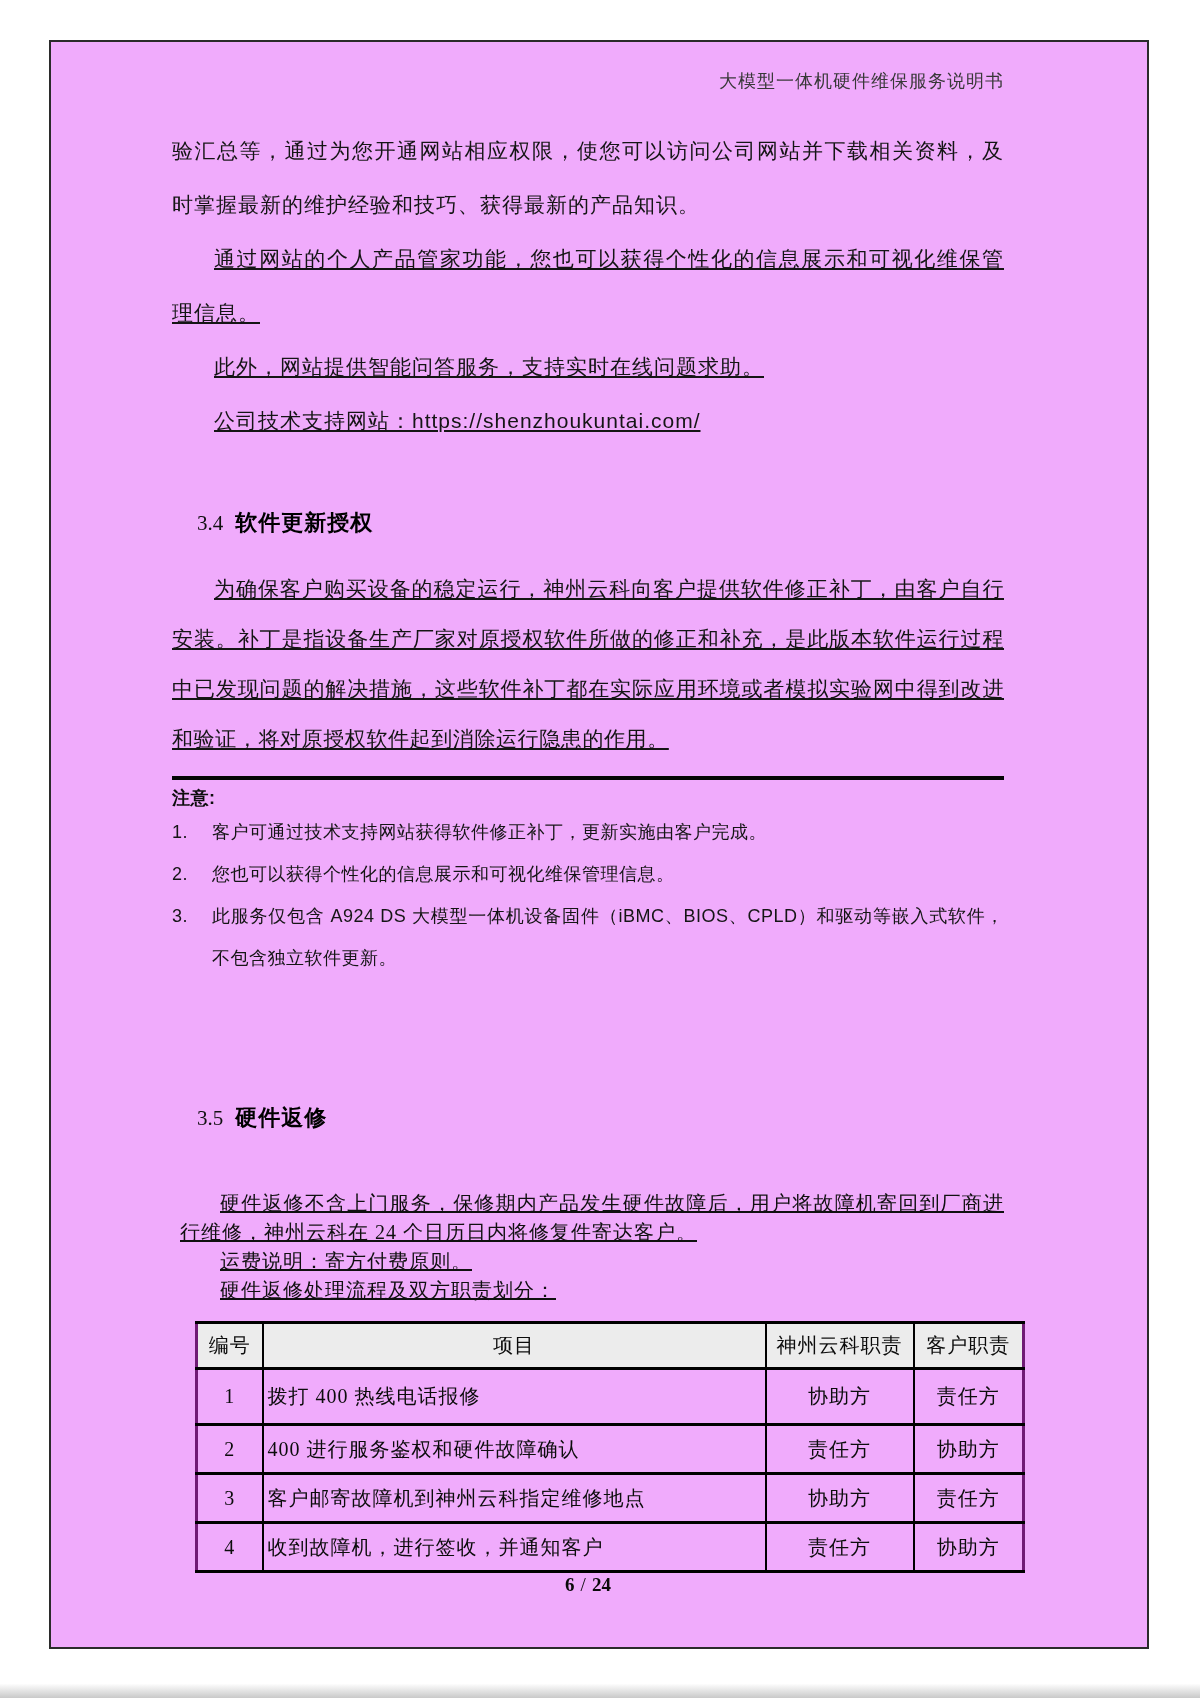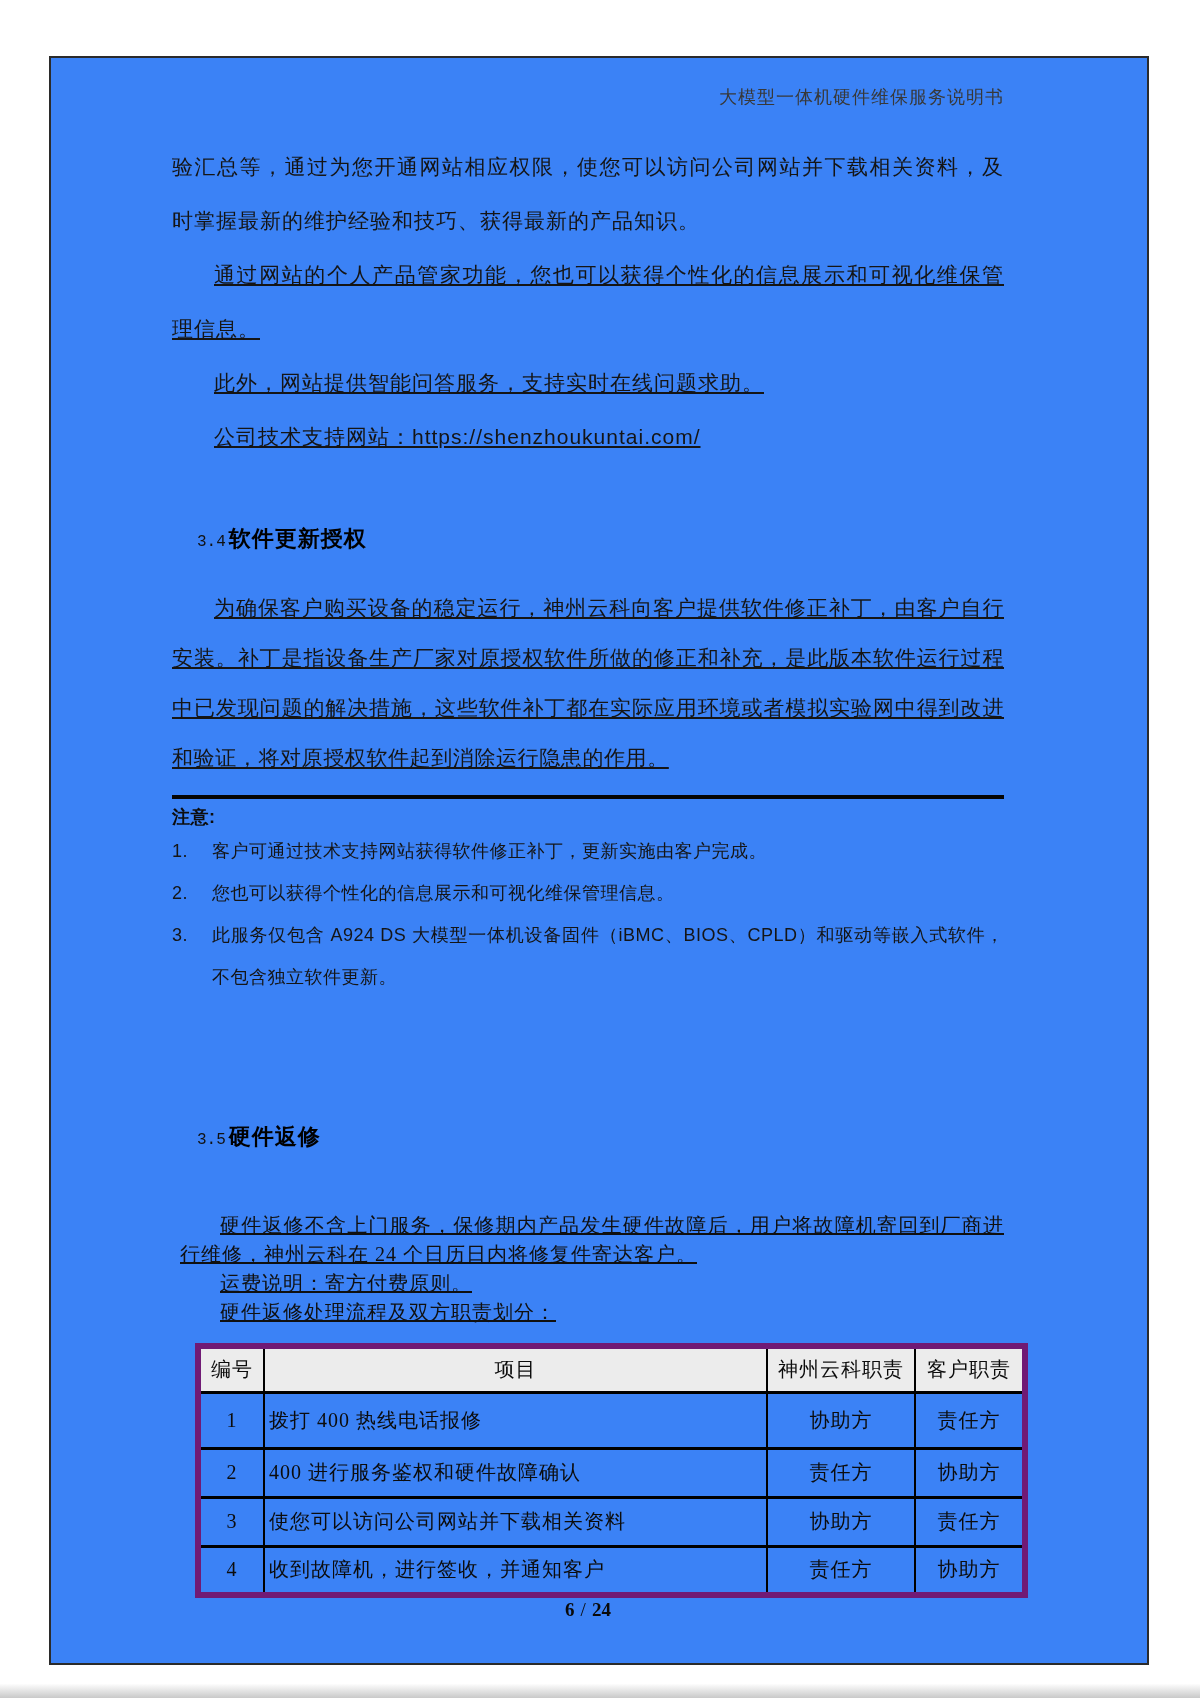--- a/index.html
+++ b/index.html
@@ -7,25 +7,25 @@
     padding: 0;
     width: 1200px;
     height: 1698px;
     background: #ffffff;
     font-family: "Liberation Sans", "DejaVu Sans", sans-serif;
     -webkit-font-smoothing: antialiased;
   }
   .page-frame {
     position: absolute;
     left: 49px;
-    top: 56px;
+    top: 40px;
     width: 1100px;
     height: 1609px;
     border: 2px solid #2b2b2b;
-    background: #3b82f6;
+    background: #f0abfc;
     box-sizing: border-box;
     overflow: visible;
   }
   .content {
     padding: 0 143px 0 121px;
   }
   
   .doc-header {
     margin-top: 26px;
     text-align: right;
@@ -54,24 +54,24 @@
   }
   
   .sec-heading {
     display: flex;
     align-items: baseline;
     margin: 36px 0 0 25px;
     line-height: 30px;
   }
   .sec-heading.h35 { margin-top: 100px; }
   .sec-num {
-    font-family: Liberation Mono, monospace;
-    font-size: 16px;
+    font-family: Liberation Serif, serif;
+    font-size: 21px;
     color: #111;
-    margin-right: 3px;
+    margin-right: 12px;
   }
   .sec-title {
     font-size: 22px;
     font-weight: bold;
     color: #000;
     letter-spacing: 1px;
     margin-top: 24px;
   }
   
   .note-rule {
@@ -113,21 +113,21 @@
     color: #101010;
     text-align: justify;
     text-justify: inter-ideograph;
   }
   .p-serif.first { margin-top: 56px; }
   
   .resp-table {
     margin: 16px 0 0 23px;
     width: 827px;
     border-collapse: collapse;
-    border: 6px solid #701a75;
+    border: 3px solid #701a75;
     table-layout: fixed;
     font-family: "Liberation Serif", "DejaVu Serif", serif;
     font-size: 20px;
     color: #0c0c0c;
     letter-spacing: 1px;
   }
   .resp-table th, .resp-table td {
     border: 2px solid #000;
     border-top-width: 3px;
     border-bottom-width: 3px;
@@ -240,21 +240,21 @@
           <td>责任方</td>
         </tr>
         <tr>
           <td>2</td>
           <td class="item-cell">400 进行服务鉴权和硬件故障确认</td>
           <td>责任方</td>
           <td>协助方</td>
         </tr>
         <tr>
           <td>3</td>
-          <td class="item-cell">使您可以访问公司网站并下载相关资料</td>
+          <td class="item-cell">客户邮寄故障机到神州云科指定维修地点</td>
           <td>协助方</td>
           <td>责任方</td>
         </tr>
         <tr>
           <td>4</td>
           <td class="item-cell">收到故障机，进行签收，并通知客户</td>
           <td>责任方</td>
           <td>协助方</td>
         </tr>
       </tbody>

